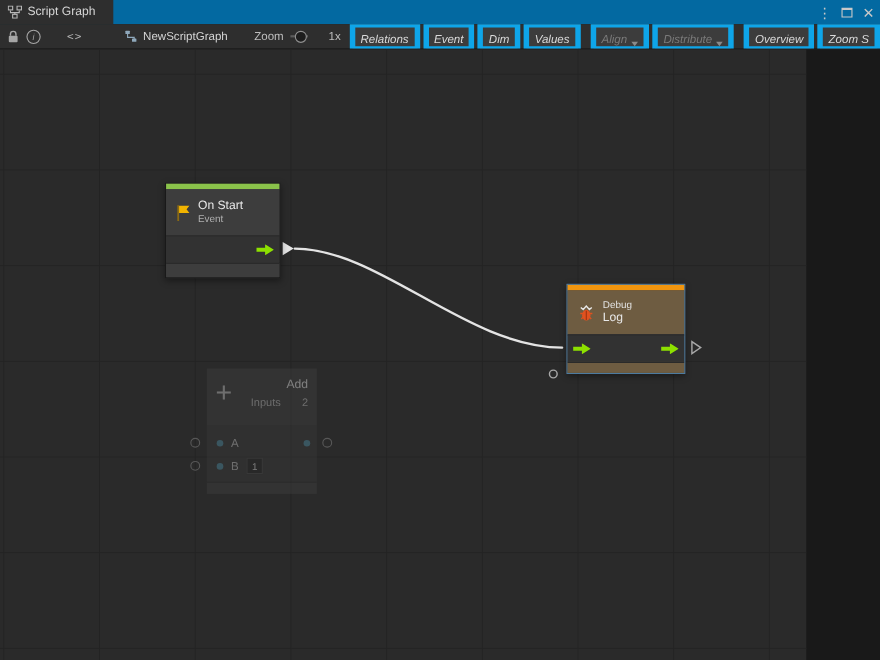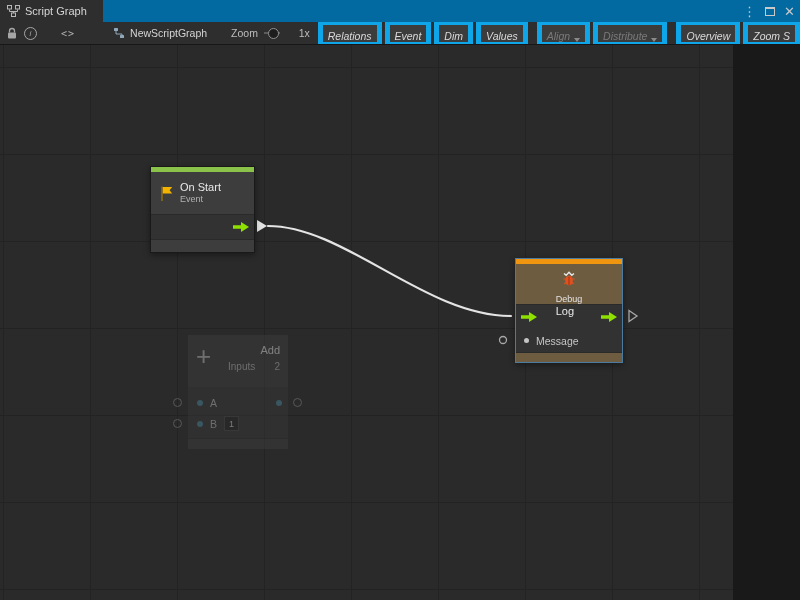--- a/index.html
+++ b/index.html
@@ -52,21 +52,21 @@
   .hollow{fill:none;stroke:#a8a8a8;stroke-width:1.3;}
 
   
   .node{position:absolute;background:#373737;border:1px solid #191919;
         box-shadow:0 2px 6px rgba(0,0,0,.4);}
   .colorbar{height:5px;}
   .event-bar{background:var(--event-bar,#8ac24a);}
   .debug-bar{background:var(--debug-bar,#f0950f);}
   .nhead{display:flex;align-items:center;gap:6px;padding:5px 8px;background:#3d3d3d;}
   .onstart-head{height:32px;}
-  .debug-head{height:30px;background:var(--debug-body,#6e5c41);flex-direction:column;}
+  .debug-head{height:30px;background:var(--debug-body,#6e5c41);}
   .ntitle{font-size:11px;color:#e8e8e8;line-height:1.25;}
   .nsub{font-size:9px;color:#b0b0b0;line-height:1.25;}
   .ncat{font-size:9px;color:#e2e2e2;line-height:1.25;}
   .nports{display:flex;align-items:center;justify-content:space-between;height:24px;
           padding:0 5px;background:#323232;border-top:1px solid #2a2a2a;}
   .nports.endonly{justify-content:flex-end;}
   .flow-arrow{fill:var(--flow-arrow,#8de000);}
   .nfoot{height:12px;background:#3d3d3d;border-top:1px solid #2a2a2a;}
   .debug-foot{height:9px;background:var(--debug-body,#6e5c41);border-top:1px solid #2a2a2a;}
   .msg-row{display:flex;align-items:center;gap:7px;height:23px;padding:0 8px;background:#323232;
@@ -227,24 +227,20 @@
           <svg class="flow-arrow" width="16" height="10" viewBox="0 0 16 10">
             <polygon points="0,3.2 8,3.2 8,0 16,5 8,10 8,6.8 0,6.8"></polygon>
           </svg>
         </span>
         <span style="display:flex;">
           <svg class="flow-arrow" width="16" height="10" viewBox="0 0 16 10">
             <polygon points="0,3.2 8,3.2 8,0 16,5 8,10 8,6.8 0,6.8"></polygon>
           </svg>
         </span>
       </div>
-      <div class="msg-row">
-        <span class="msg-dot"></span>
-        <span>Message</span>
-      </div>
       <div class="debug-foot"></div>
     </div>
 
     <div class="node ghost" style="left:188px;top:290px;width:100px;">
       <div class="add-head">
         <span class="plus">+</span>
         <div class="add-text">
           <div class="ntitle">Add</div>
           <div class="inputs-row">
             <span>Inputs</span>

